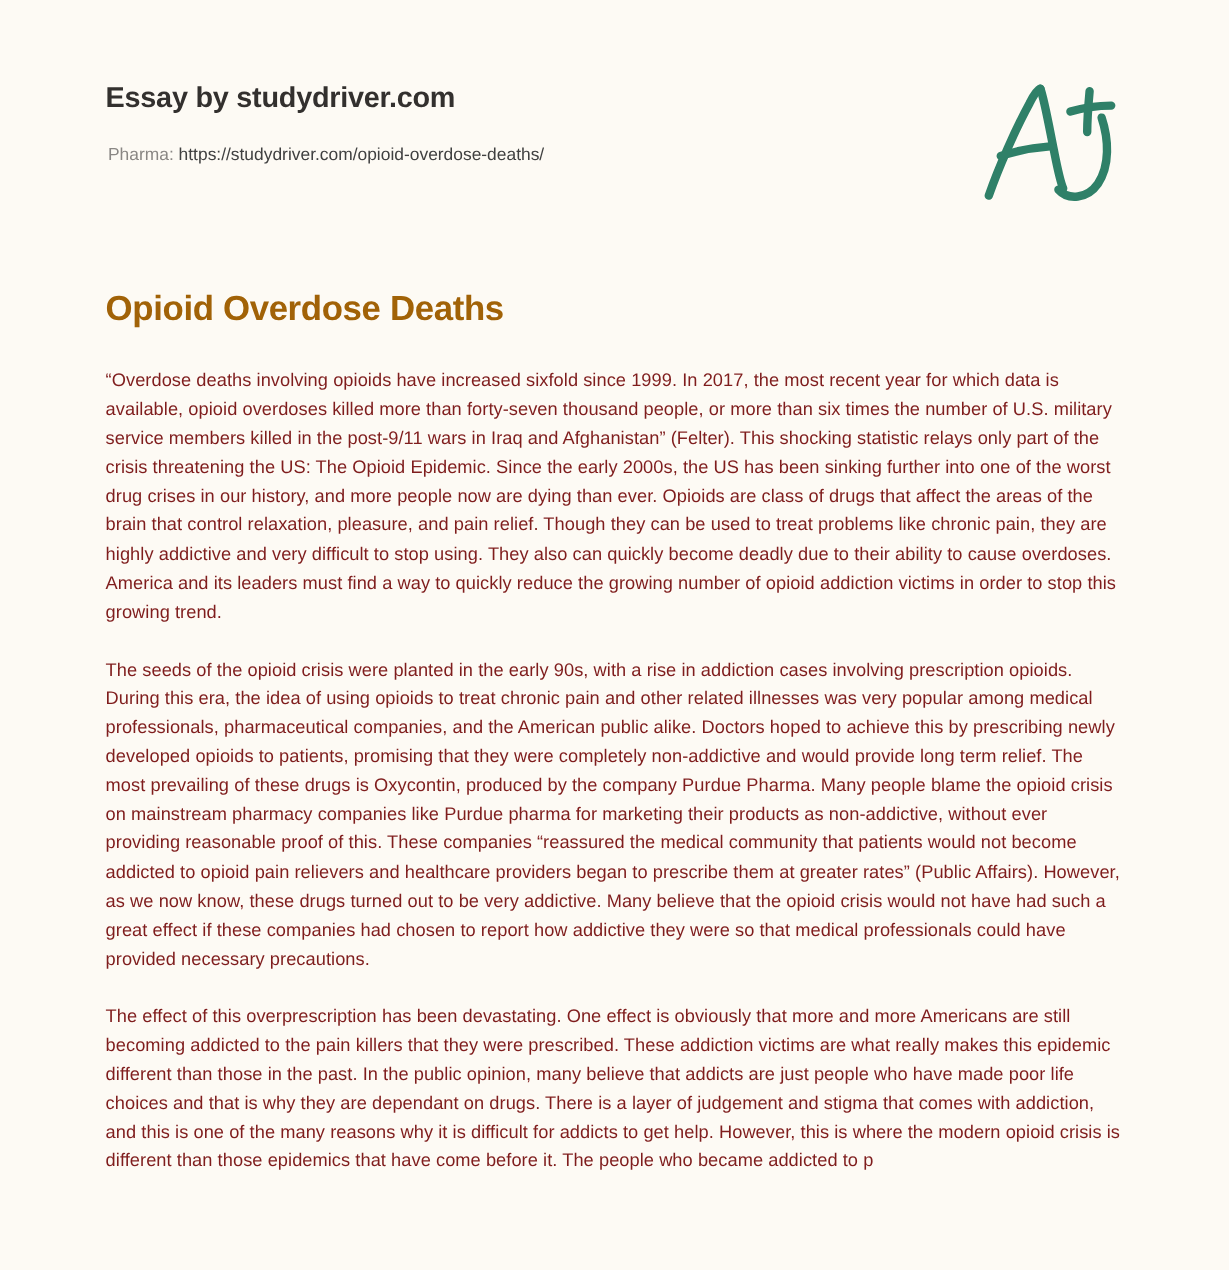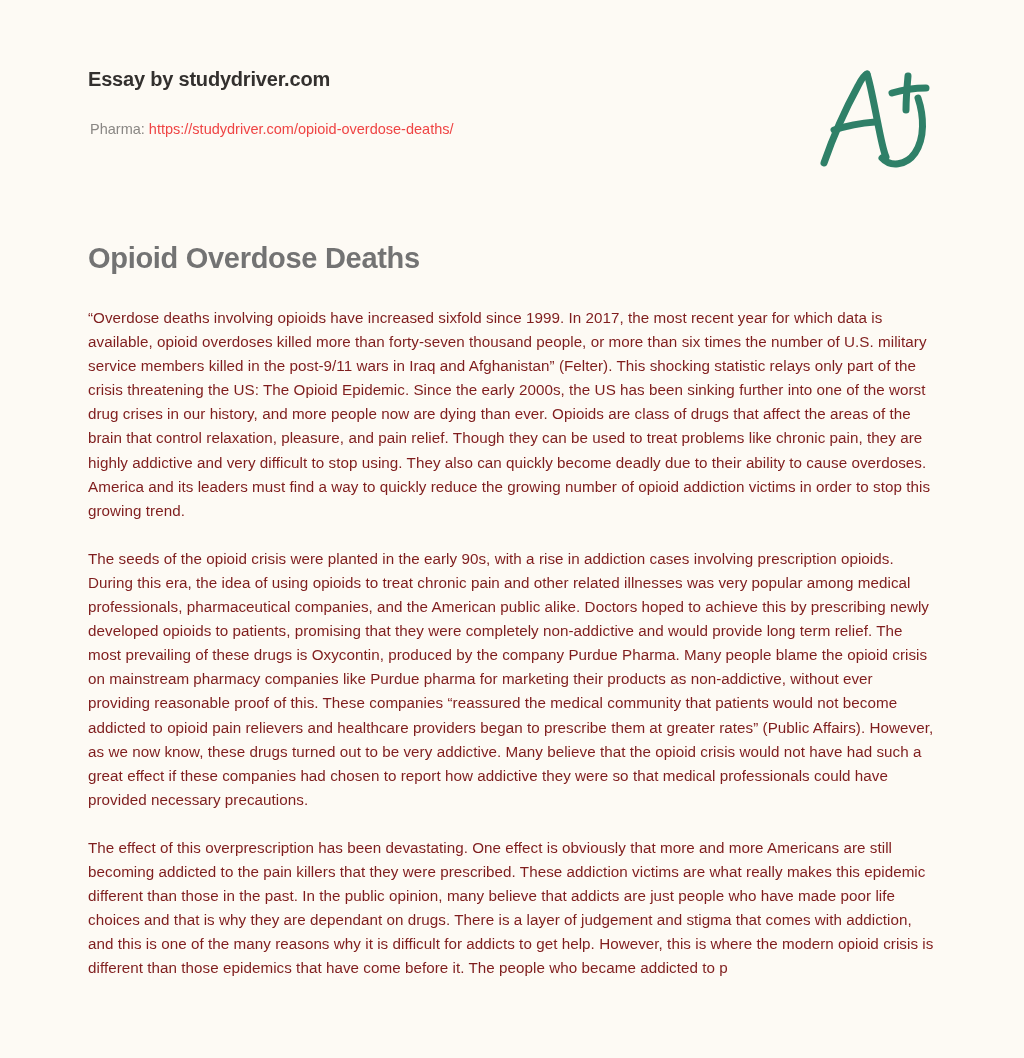--- a/index.html
+++ b/index.html
@@ -29,40 +29,40 @@
     left: 0;
     top: 0;
     width: 1024px;
     height: 200px;
   }
 
   .byline {
     position: absolute;
     left: 88px;
     top: 68px;
-    font-size: 20px;
+    font-size: 24px;
     font-weight: bold;
     color: #33302e;
     letter-spacing: -0.2px;
     white-space: nowrap;
   }
 
   .source-line {
     position: absolute;
     left: 90px;
     top: 120px;
     font-size: 14.5px;
     white-space: nowrap;
     line-height: 18px;
   }
   .source-label {
     color: #8a8784;
   }
   .source-url {
-    color: #ef4444;
+    color: #404040;
     text-decoration: none;
   }
 
   
   .logo {
     position: absolute;
     left: 812px;
     top: 62px;
     width: 124px;
     height: 110px;
@@ -77,21 +77,21 @@
   .article {
     position: absolute;
     left: 88px;
     top: 240px;
     width: 848px;
   }
 
   .article-title {
     font-size: 29px;
     font-weight: bold;
-    color: #737373;
+    color: #a16207;
     letter-spacing: -0.3px;
     margin: 0 0 30px 0;
     line-height: 36px;
   }
 
   .para {
     font-size: 15.2px;
     line-height: 24.1px;
     color: #7f1d1d;
     margin: 0 0 24px 0;

